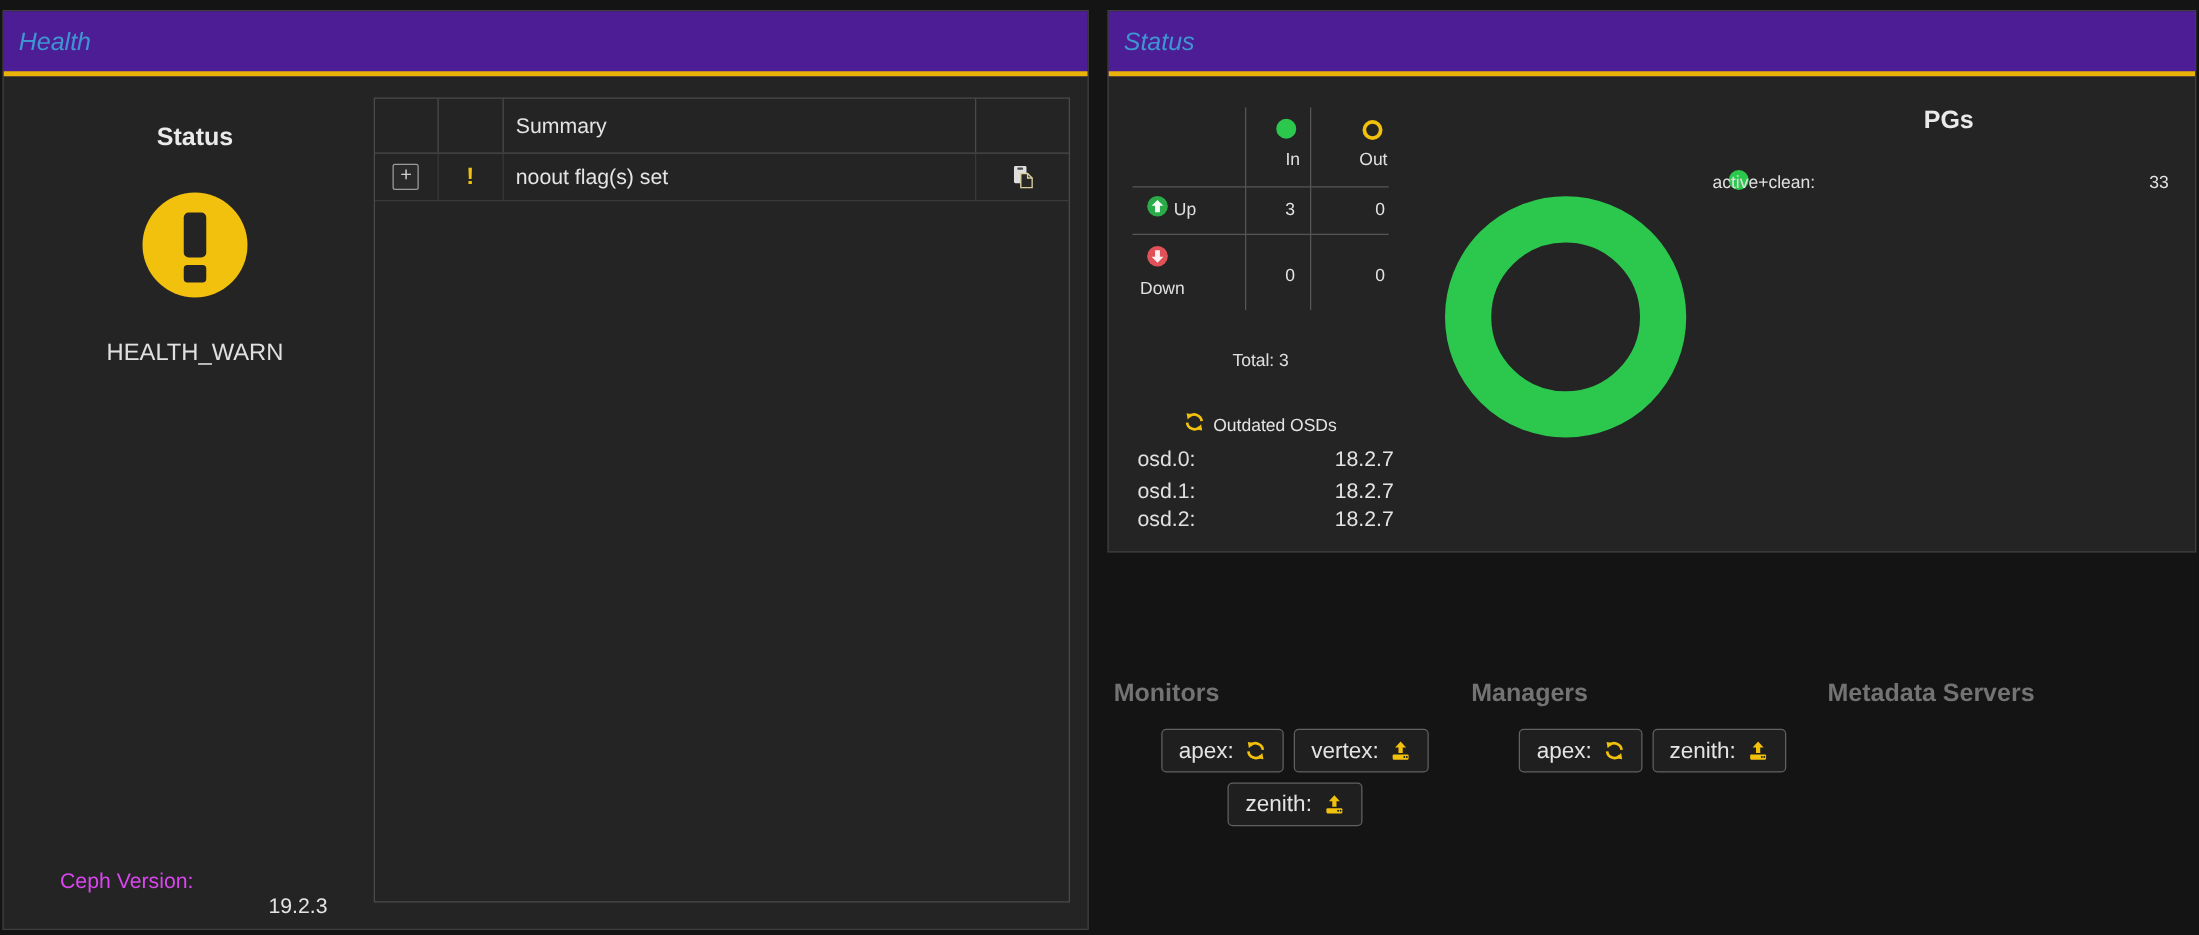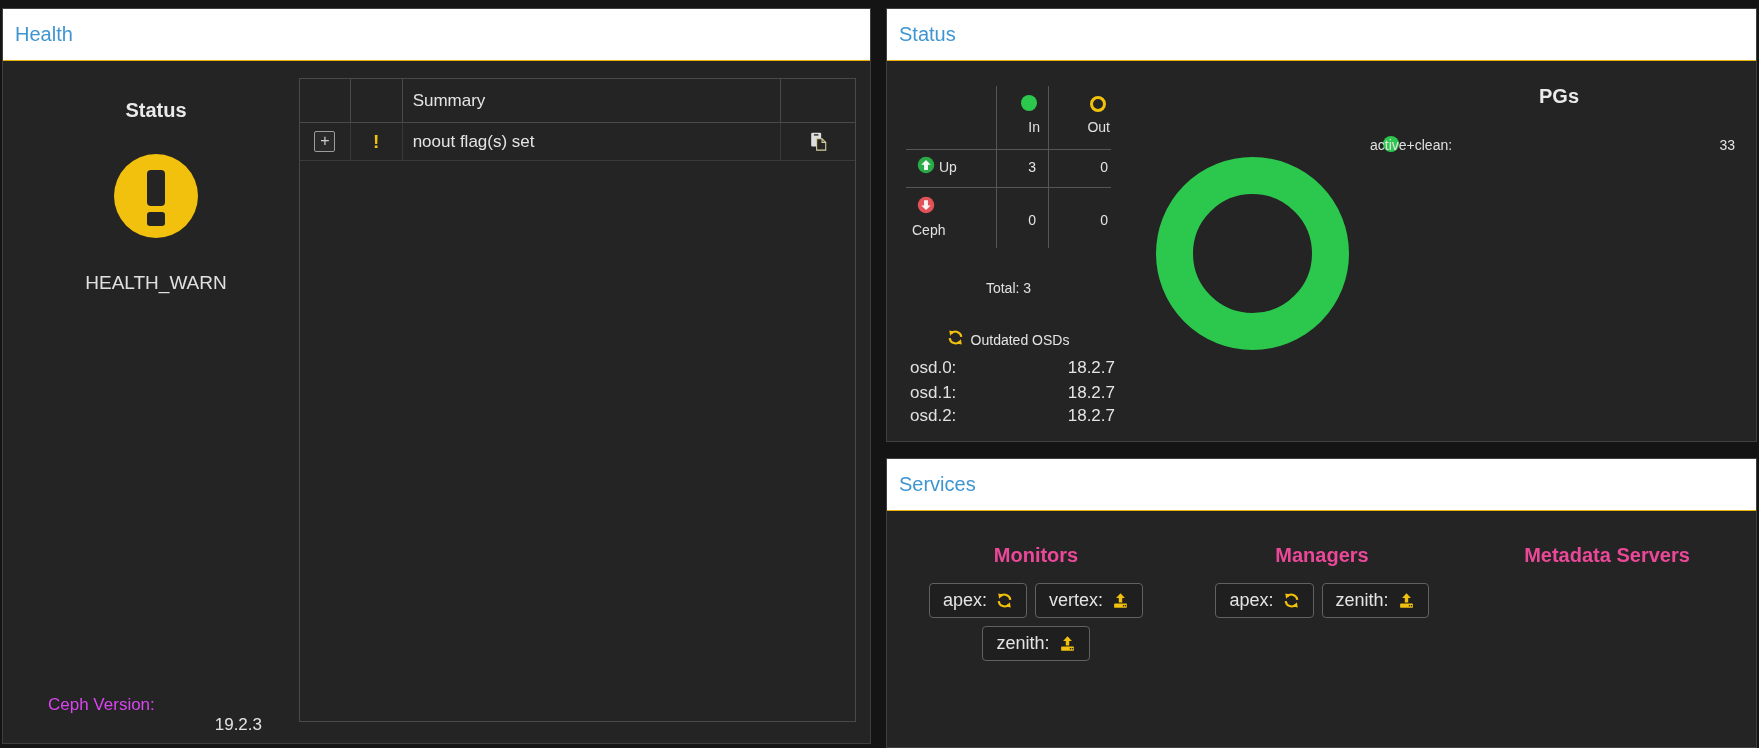--- a/index.html
+++ b/index.html
@@ -4,21 +4,21 @@
 <style>
   html,body{margin:0;padding:0;background:#141414;}
   #root{
     position:relative;width:1759px;height:748px;overflow:hidden;
     background:#141414;color:#dcdcdc;
     font-family:"Liberation Sans","DejaVu Sans",sans-serif;
     -webkit-font-smoothing:antialiased;
   }
   .abs{position:absolute;}
   .panel{position:absolute;background:#242424;border:1px solid #3f3f3f;box-sizing:border-box;}
-  .panel-header{position:absolute;left:0;right:0;top:0;height:52px;background:#ffffff;border-bottom:1px solid #eab308;box-sizing:border-box;}
+  .panel-header{position:absolute;left:0;right:0;top:0;height:52px;background:#4c1d95;border-bottom:4px solid #eab308;box-sizing:border-box;font-style:italic;}
   .panel-title{color:#3f95d2;font-size:20px;line-height:51px;padding-left:12px;}
   .center{text-align:center;}
   .right{text-align:right;}
   .t17{font-size:17px;line-height:21px;}
   .t18{font-size:14px;line-height:22px;}
   .t19{font-size:19px;line-height:23px;}
   .heading{color:#eaeaea;font-weight:bold;font-size:20px;}
   .gridline{position:absolute;background:#565656;}
   .dot{position:absolute;width:16px;height:16px;border-radius:50%;background:#2cc84e;}
   .ring{position:absolute;width:10px;height:10px;border-radius:50%;border:3px solid #f2c10d;}
@@ -38,21 +38,21 @@
   .c2{width:52px;justify-content:center;}
   .c3{width:380px;padding-left:10px;color:#e4e4e4;font-size:17px;}
   .c4{width:74px;justify-content:center;border-right:none !important;}
   .expand-box{width:19px;height:19px;border:1px solid #9c9c9c;border-radius:2px;color:#cfcfcf;
     font-size:16px;line-height:17px;text-align:center;background:#2a2a2a;}
   .sev{color:#f2c10d;font-weight:bold;font-size:19px;}
   
   .donut{position:absolute;left:1156px;top:157px;width:119px;height:119px;border:37px solid #2cc84e;border-radius:50%;}
   
   .svc-col{position:absolute;top:536px;width:290px;}
-  .svc-heading{text-align:center;color:#ec4899;font-weight:bold;font-size:20px;padding-top:8px;margin-bottom:16px;}
+  .svc-heading{color:#737373;font-weight:bold;font-size:20px;padding-top:8px;margin-bottom:16px;}
   .badge-wrap{display:flex;flex-wrap:wrap;justify-content:center;gap:8px;}
   .badge{display:inline-flex;align-items:center;gap:9px;padding:6px 13px;border:1px solid #616161;
     border-radius:4px;background:#1f1f1f;color:#e4e4e4;font-size:18px;line-height:21px;}
   .legend-label{color:#e0e0e0;}
 </style>
 </head>
 <body>
 
 <div id="root">
 
@@ -121,21 +121,21 @@
     <path d="M12 5.2 L18.3 11.5 H14.6 V18.5 H9.4 V11.5 H5.7 Z" fill="#f4faf5"></path>
   </svg>
   <div class="abs t18" style="left:939px;top:156px;color:#e0e0e0;">Up</div>
   <div class="abs t18 right" style="left:986px;top:156px;width:50px;color:#e4e4e4;">3</div>
   <div class="abs t18 right" style="left:1048px;top:156px;width:60px;color:#e4e4e4;">0</div>
 
   <svg class="abs" style="left:917px;top:196px;" width="18" height="18" viewBox="0 0 24 24">
     <circle cx="12" cy="12" r="11" fill="#e05257"></circle>
     <path d="M12 5.2 L18.3 11.5 H14.6 V18.5 H9.4 V11.5 H5.7 Z" fill="#faf2f2" transform="rotate(180 12 12)"></path>
   </svg>
-  <div class="abs t18" style="left:912px;top:219px;color:#e0e0e0;">Ceph</div>
+  <div class="abs t18" style="left:912px;top:219px;color:#e0e0e0;">Down</div>
   <div class="abs t18 right" style="left:986px;top:209px;width:50px;color:#e4e4e4;">0</div>
   <div class="abs t18 right" style="left:1048px;top:209px;width:60px;color:#e4e4e4;">0</div>
 
   <div class="abs t18 center" style="left:906px;top:277px;width:205px;color:#e0e0e0;">Total: 3</div>
 
   <div class="abs" style="left:893px;top:329px;width:230px;display:flex;justify-content:center;align-items:flex-start;gap:7px;">
     <svg width="17" height="17" viewBox="0 0 24 24">
       <path d="M20.2 11.2 A 8.3 8.3 0 0 0 5.8 6.4" fill="none" stroke="#f2c10d" stroke-width="3"></path>
       <polygon points="3.2,2.2 10.2,3.4 4.4,9.4" fill="#f2c10d"></polygon>
       <path d="M3.8 12.8 A 8.3 8.3 0 0 0 18.2 17.6" fill="none" stroke="#f2c10d" stroke-width="3"></path>
@@ -149,25 +149,20 @@
   <div class="abs t17 right" style="left:1010px;top:382px;width:105px;color:#e4e4e4;">18.2.7</div>
   <div class="abs t17" style="left:910px;top:405px;color:#e0e0e0;">osd.2:</div>
   <div class="abs t17 right" style="left:1010px;top:405px;width:105px;color:#e4e4e4;">18.2.7</div>
 
   <div class="abs heading center" style="left:1469px;top:85px;width:180px;">PGs</div>
   <div class="dot" style="left:1383px;top:136px;"></div>
   <div class="abs t18 legend-label" style="left:1370px;top:134px;">active+clean:</div>
   <div class="abs t18 right" style="left:1630px;top:134px;width:105px;color:#e4e4e4;">33</div>
   <div class="donut"></div>
 
-  <div class="panel" style="left:886px;top:458px;width:871px;height:290px;">
-    <div class="panel-header">
-      <div class="panel-title">Services</div>
-    </div>
-  </div>
 
   <div class="svc-col" style="left:891px;">
     <div class="svc-heading">Monitors</div>
     <div class="badge-wrap">
       <div class="badge">
         <span>apex:</span>
         <svg width="17" height="17" viewBox="0 0 24 24">
           <path d="M20.2 11.2 A 8.3 8.3 0 0 0 5.8 6.4" fill="none" stroke="#f2c10d" stroke-width="3"></path>
           <polygon points="3.2,2.2 10.2,3.4 4.4,9.4" fill="#f2c10d"></polygon>
           <path d="M3.8 12.8 A 8.3 8.3 0 0 0 18.2 17.6" fill="none" stroke="#f2c10d" stroke-width="3"></path>

